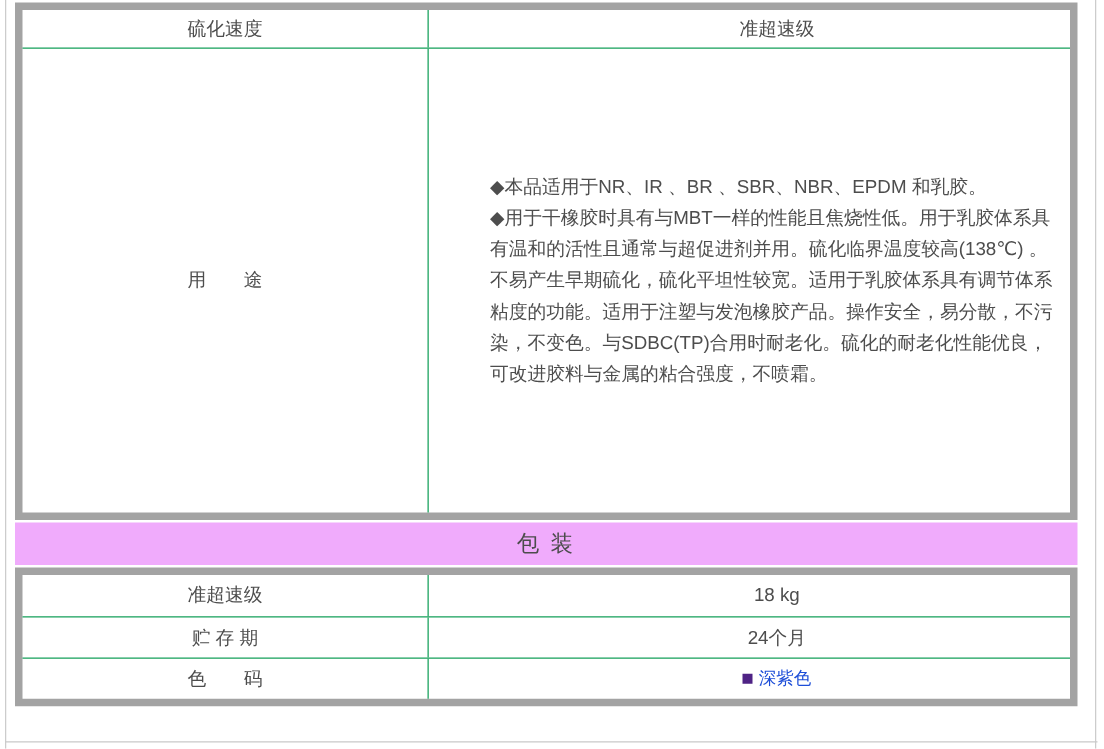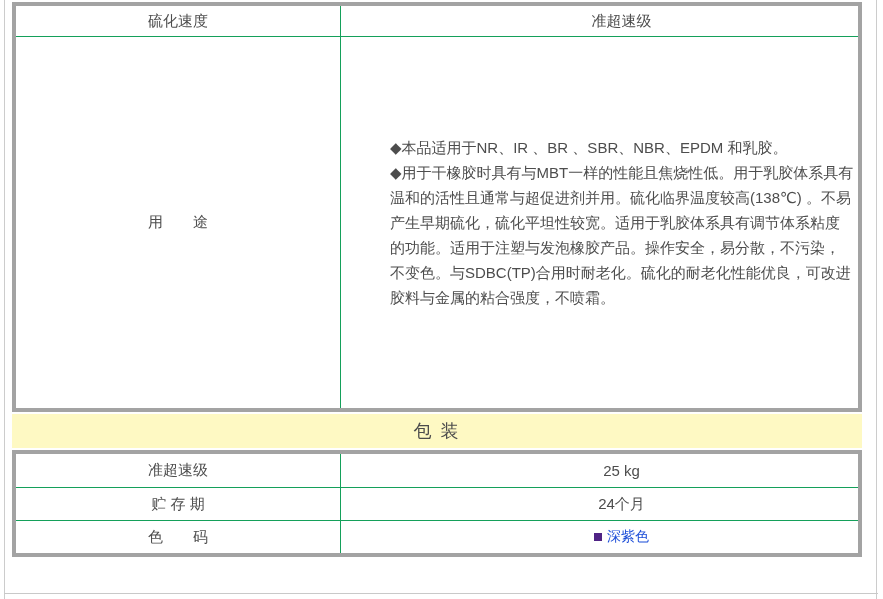--- a/index.html
+++ b/index.html
@@ -22,21 +22,21 @@
     position:absolute; left:4px; top:593px;
     width:874px; height:0;
     border-top:1px solid #c9c9c9;
   }
   .spec-table {
     position:absolute; left:12px; top:2px;
     width:850px;
     font-size:15px;
   }
   .tbl-section {
-    border:4px solid #a3a3a3;
+    border:6px solid #a3a3a3;
     background:#ffffff;
   }
   .tbl-row { display:flex; }
   .tbl-row + .tbl-row { border-top:1px solid #14a05a; }
   .cell-label {
     width:325px;
     flex:0 0 325px;
     border-right:1px solid #14a05a;
     display:flex; align-items:center; justify-content:center;
     text-align:center;
@@ -53,21 +53,21 @@
   .usage-text {
     display:block;
     text-align:left;
     padding:0 4px 0 5px;
     line-height:25px;
   }
   .usage-text p { margin:0; }
   .band {
     margin:2px 0;
     height:34px;
-    background:#fef9c3;
+    background:#f0abfc;
     display:flex; align-items:center; justify-content:center;
     font-size:18px;
     letter-spacing:2px;
     color:#4c4c4c;
   }
   .purple-val { color:#1d4ed8; font-size:14px; }
   .swatch {
     display:inline-block;
     width:8px; height:8px;
     background:#4f2385;
@@ -97,21 +97,21 @@
         </div>
       </div>
     </div>
   </div>
 
   <div class="band">包 装</div>
 
   <div class="tbl-section">
     <div class="tbl-row row-h33">
       <div class="cell-label">准超速级</div>
-      <div class="cell-value">25 kg</div>
+      <div class="cell-value">18 kg</div>
     </div>
     <div class="tbl-row row-h33">
       <div class="cell-label">贮 存 期</div>
       <div class="cell-value">24个月</div>
     </div>
     <div class="tbl-row row-h33">
       <div class="cell-label">色　　码</div>
       <div class="cell-value purple-val">
         <span class="swatch"></span>
         <span>深紫色</span>

